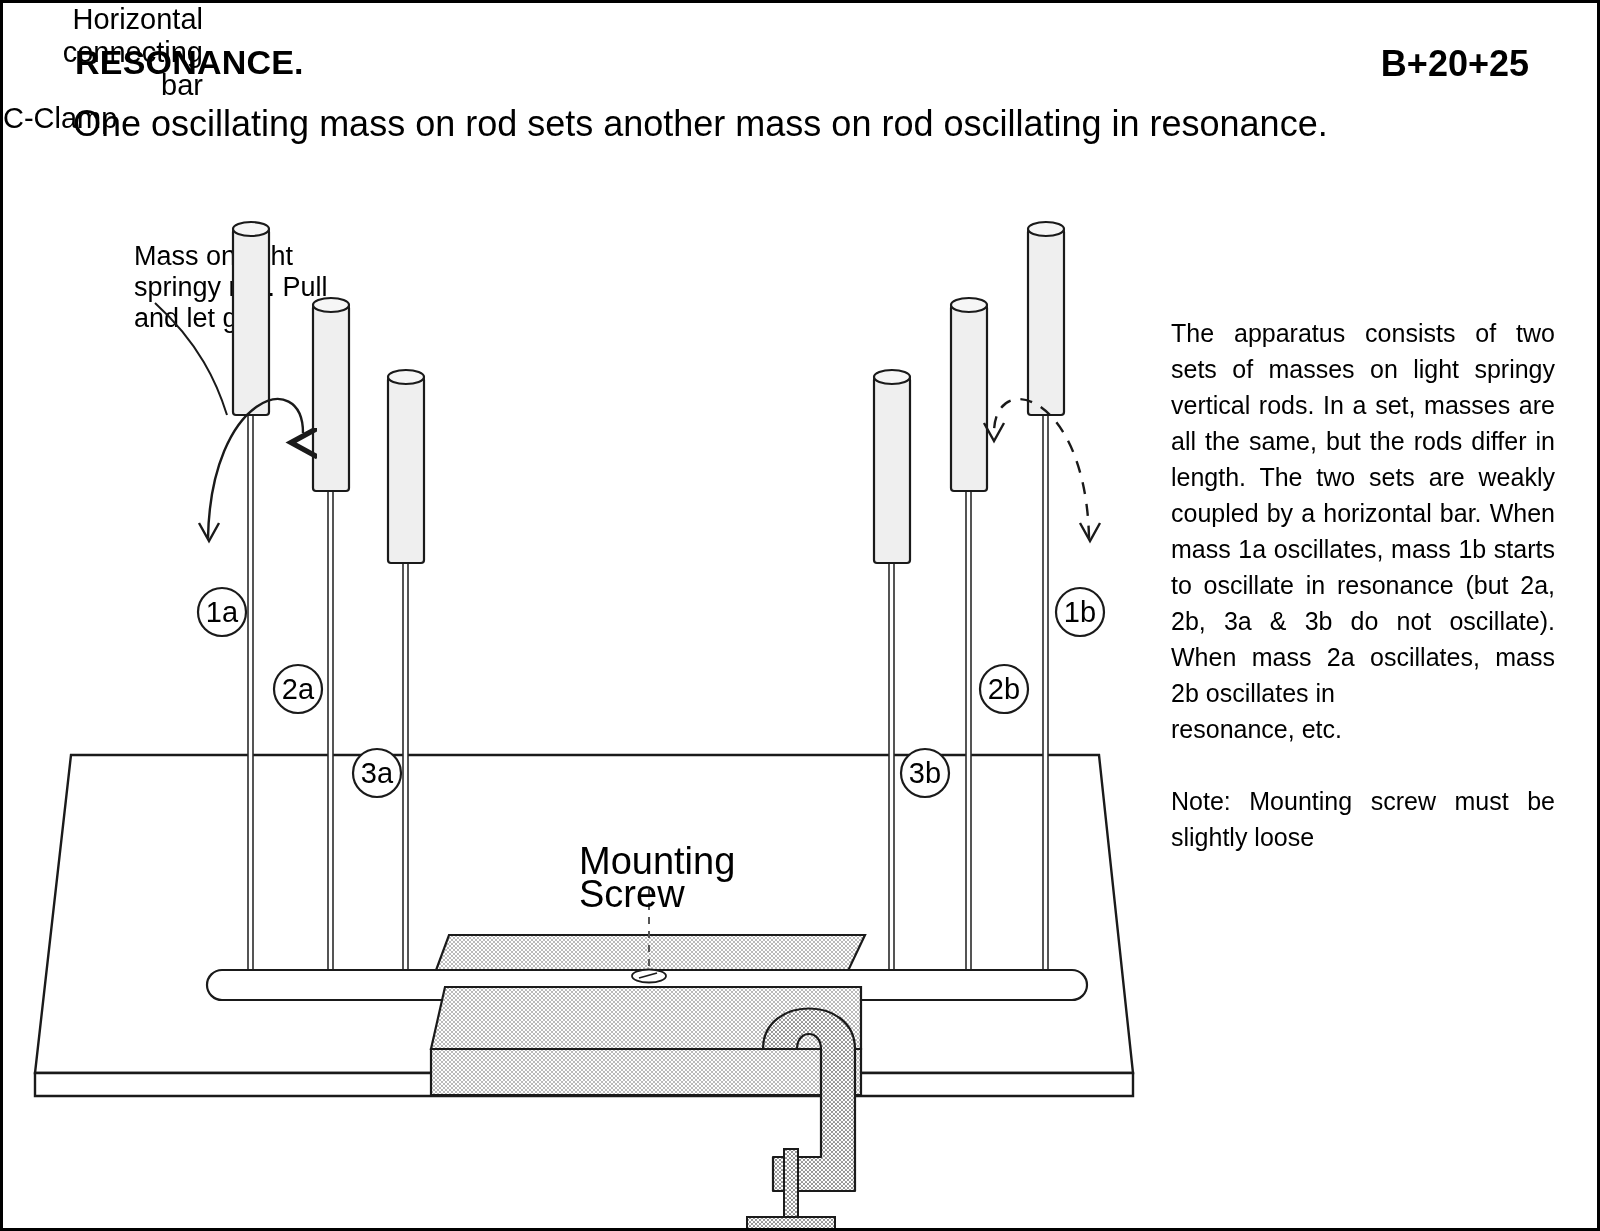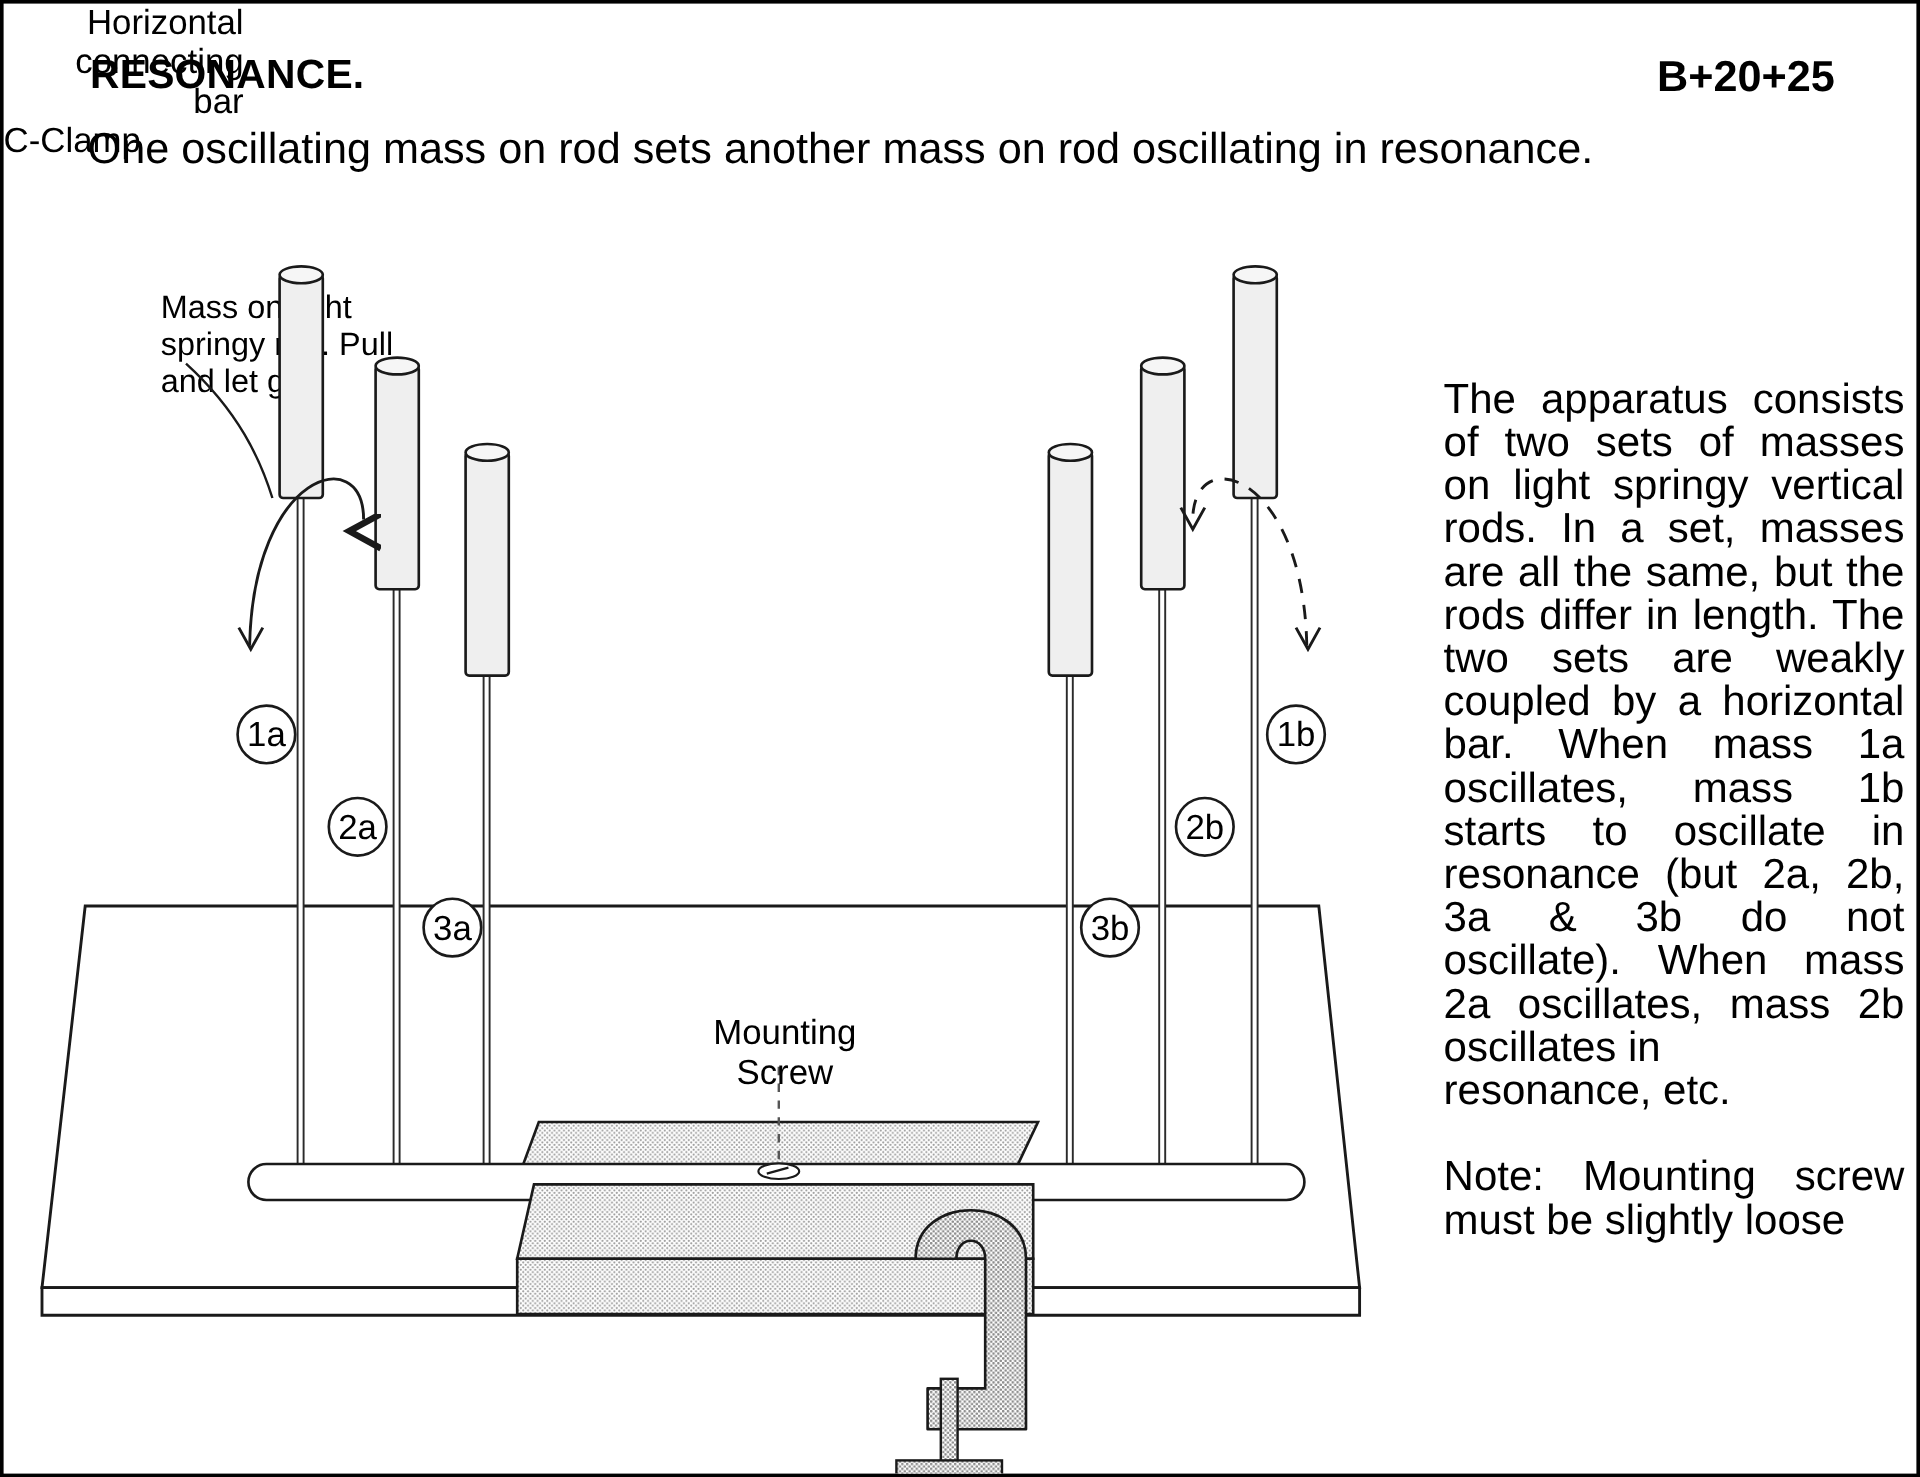--- a/index.html
+++ b/index.html
@@ -6,29 +6,29 @@
   body{width:1600px;height:1231px;font-family:"Liberation Sans",sans-serif;color:#000;}
   #page{position:relative;width:1600px;height:1231px;box-sizing:border-box;border:3px solid #000;background:#fff;overflow:hidden;}
 
   #title{position:absolute;left:72px;top:40px;font-size:34px;font-weight:bold;letter-spacing:0.2px;}
   #code{position:absolute;right:68px;top:40px;font-size:36px;font-weight:bold;margin-left:12px;}
   #subtitle{position:absolute;left:70px;top:100px;width:1480px;font-size:36px;white-space:nowrap;}
 
   #leftnote{position:absolute;left:131px;top:238px;width:252px;font-size:27px;line-height:31px;text-align:justify;}
   #leftnote .last{text-align:left;}
 
-  #sidecol{position:absolute;left:1168px;top:312px;width:384px;font-size:35px;line-height:36px;margin-left:32px;}
+  #sidecol{position:absolute;left:1168px;top:312px;width:384px;font-size:25px;line-height:36px;}
   #sidecol p{margin:0;text-align:justify;}
   #sidecol p span.nojust{display:block;text-align:left;}
   #sidecol .gap{height:36px;}
 
   #stage{position:absolute;left:0;top:180px;width:1160px;height:1050px;}
   svg{display:block;}
 
-  .mountlabel{position:absolute;font-size:29px;line-height:33px;text-align:center;}
+  .mountlabel{position:absolute;font-size:38px;line-height:33px;}
   #mountscrewlabel{left:576px;top:842px;width:150px;}
   #hbarlabel{left:44px;top:930px;width:200px;text-align:right;font-size:29px;line-height:33px;}
   #cclamplabel{left:872px;top:1114px;font-size:29px;}
 </style>
 </head>
 <body>
 
 <div id="page">
 
   <div id="title">RESONANCE.</div>

